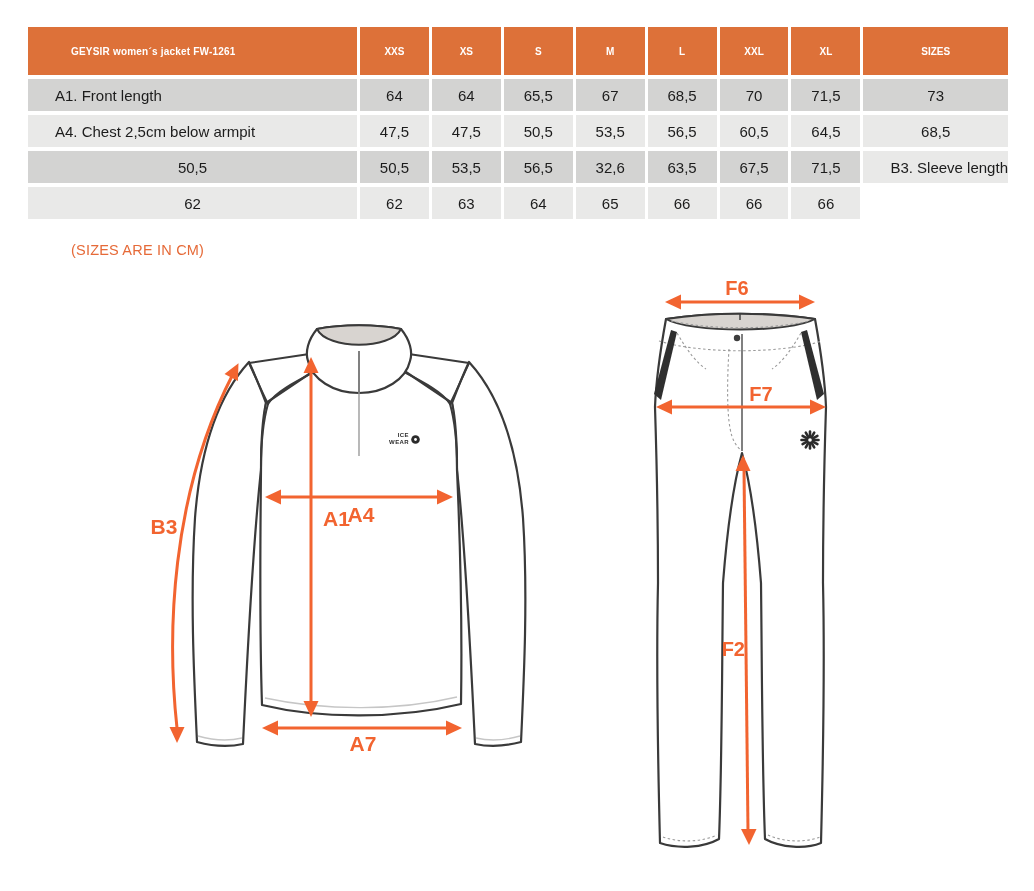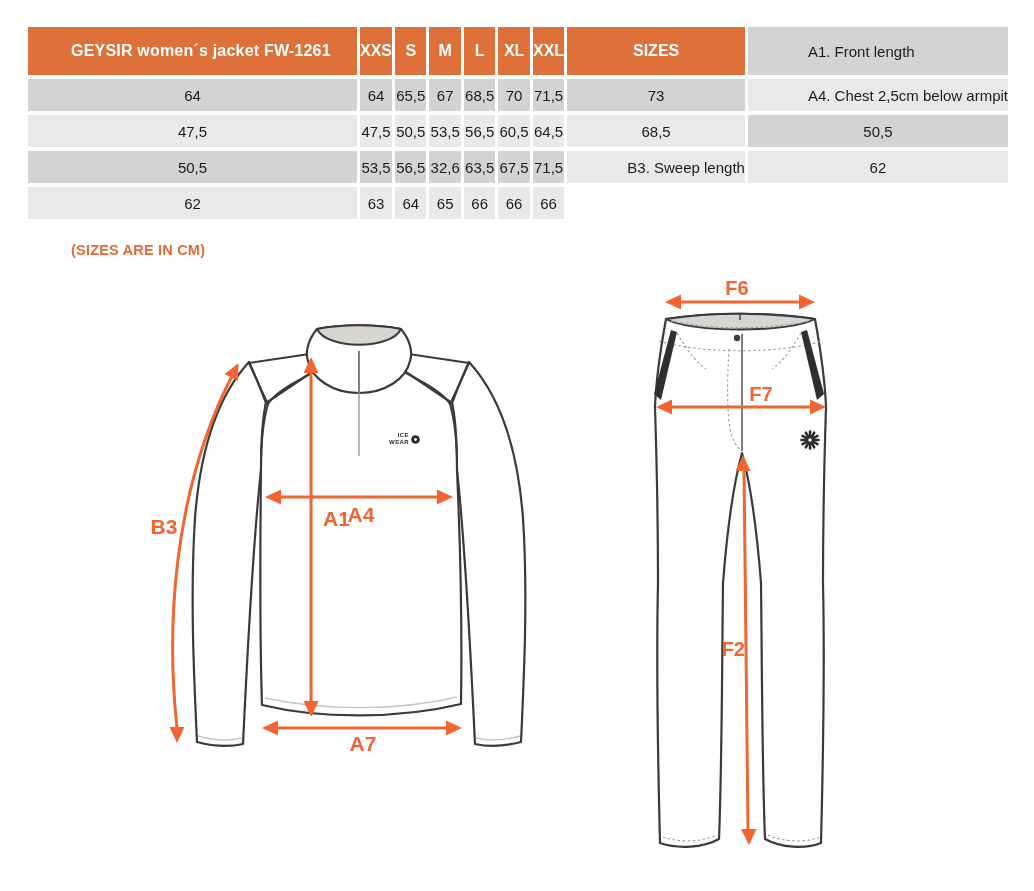--- a/index.html
+++ b/index.html
@@ -12,29 +12,29 @@
     position:absolute;left:28px;top:27px;width:980px;
     display:grid;
     grid-template-columns:329px repeat(8,1fr);
     grid-template-rows:48px repeat(4,32px);
     gap:4px 3px;
   }
   .cell{
     display:flex;align-items:center;justify-content:center;
     font-size:15px;color:#1c1c1c;white-space:nowrap;
   }
-  .cell.head{background:#DD7139;color:#ffffff;font-weight:bold;font-size:16px;}
+  .cell.head{background:#DD7139;color:#ffffff;font-weight:bold;font-size:10px;}
   .cell.title{justify-content:flex-start;padding-left:43px;letter-spacing:.2px;}
-  .cell.lab{justify-content:flex-start;padding-left:60px;}
+  .cell.lab{justify-content:flex-start;padding-left:27px;}
   .row-dark{background:#D3D3D2;}
   .row-light{background:#E9E9E8;}
   
   .caption{
     position:absolute;left:71px;top:242px;
-    color:#E66A38;font-size:14.5px;font-weight:700;letter-spacing:.2px;
+    color:#E66A38;font-size:14.5px;font-weight:400;letter-spacing:.2px;
   }
   
   svg.diagram{position:absolute;left:0;top:270px;}
   .garment{fill:#ffffff;stroke:#3a3a3a;stroke-width:2.2;stroke-linejoin:round;stroke-linecap:round;}
   .seam{fill:none;stroke:#3a3a3a;stroke-width:2;stroke-linecap:round;}
   .stitch{fill:none;stroke:#c6c6c6;stroke-width:1.4;}
   .dashstitch{fill:none;stroke:#9a9a9a;stroke-width:1.1;stroke-dasharray:2.5 2.5;}
   .grayfill{fill:#D8D4D0;stroke:#3a3a3a;stroke-width:2;stroke-linejoin:round;}
   .darkdetail{fill:#2f2f2f;stroke:none;}
   .arrow{stroke:#F26430;stroke-width:3;fill:none;}
@@ -42,25 +42,26 @@
   .mlabel{fill:#F26430;font-weight:bold;font-size:21px;font-family:"Liberation Sans",sans-serif;}
   .mlabel.sm{font-size:20px;}
   .logo-txt{fill:#2b2b2b;font-weight:bold;font-size:6px;letter-spacing:.4px;font-family:"Liberation Sans",sans-serif;}
 </style>
 </head>
 <body>
 
 <div class="size-table">
   <div class="cell head title">GEYSIR women´s jacket FW-1261</div>
   <div class="cell head">XXS</div>
+  <div class="cell head">XS</div>
   <div class="cell head">S</div>
   <div class="cell head">M</div>
   <div class="cell head">L</div>
+  <div class="cell head">XXL</div>
   <div class="cell head">XL</div>
-  <div class="cell head">XXL</div>
   <div class="cell head">SIZES</div>
 
   <div class="cell lab row-dark">A1. Front length</div>
   <div class="cell row-dark">64</div>
   <div class="cell row-dark">64</div>
   <div class="cell row-dark">65,5</div>
   <div class="cell row-dark">67</div>
   <div class="cell row-dark">68,5</div>
   <div class="cell row-dark">70</div>
   <div class="cell row-dark">71,5</div>
@@ -78,21 +79,21 @@
 
   <div class="cell row-dark">50,5</div>
   <div class="cell row-dark">50,5</div>
   <div class="cell row-dark">53,5</div>
   <div class="cell row-dark">56,5</div>
   <div class="cell row-dark">32,6</div>
   <div class="cell row-dark">63,5</div>
   <div class="cell row-dark">67,5</div>
   <div class="cell row-dark">71,5</div>
 
-  <div class="cell lab row-light">B3. Sweep length</div>
+  <div class="cell lab row-light">B3. Sleeve length</div>
   <div class="cell row-light">62</div>
   <div class="cell row-light">62</div>
   <div class="cell row-light">63</div>
   <div class="cell row-light">64</div>
   <div class="cell row-light">65</div>
   <div class="cell row-light">66</div>
   <div class="cell row-light">66</div>
   <div class="cell row-light">66</div>
 </div>
 

